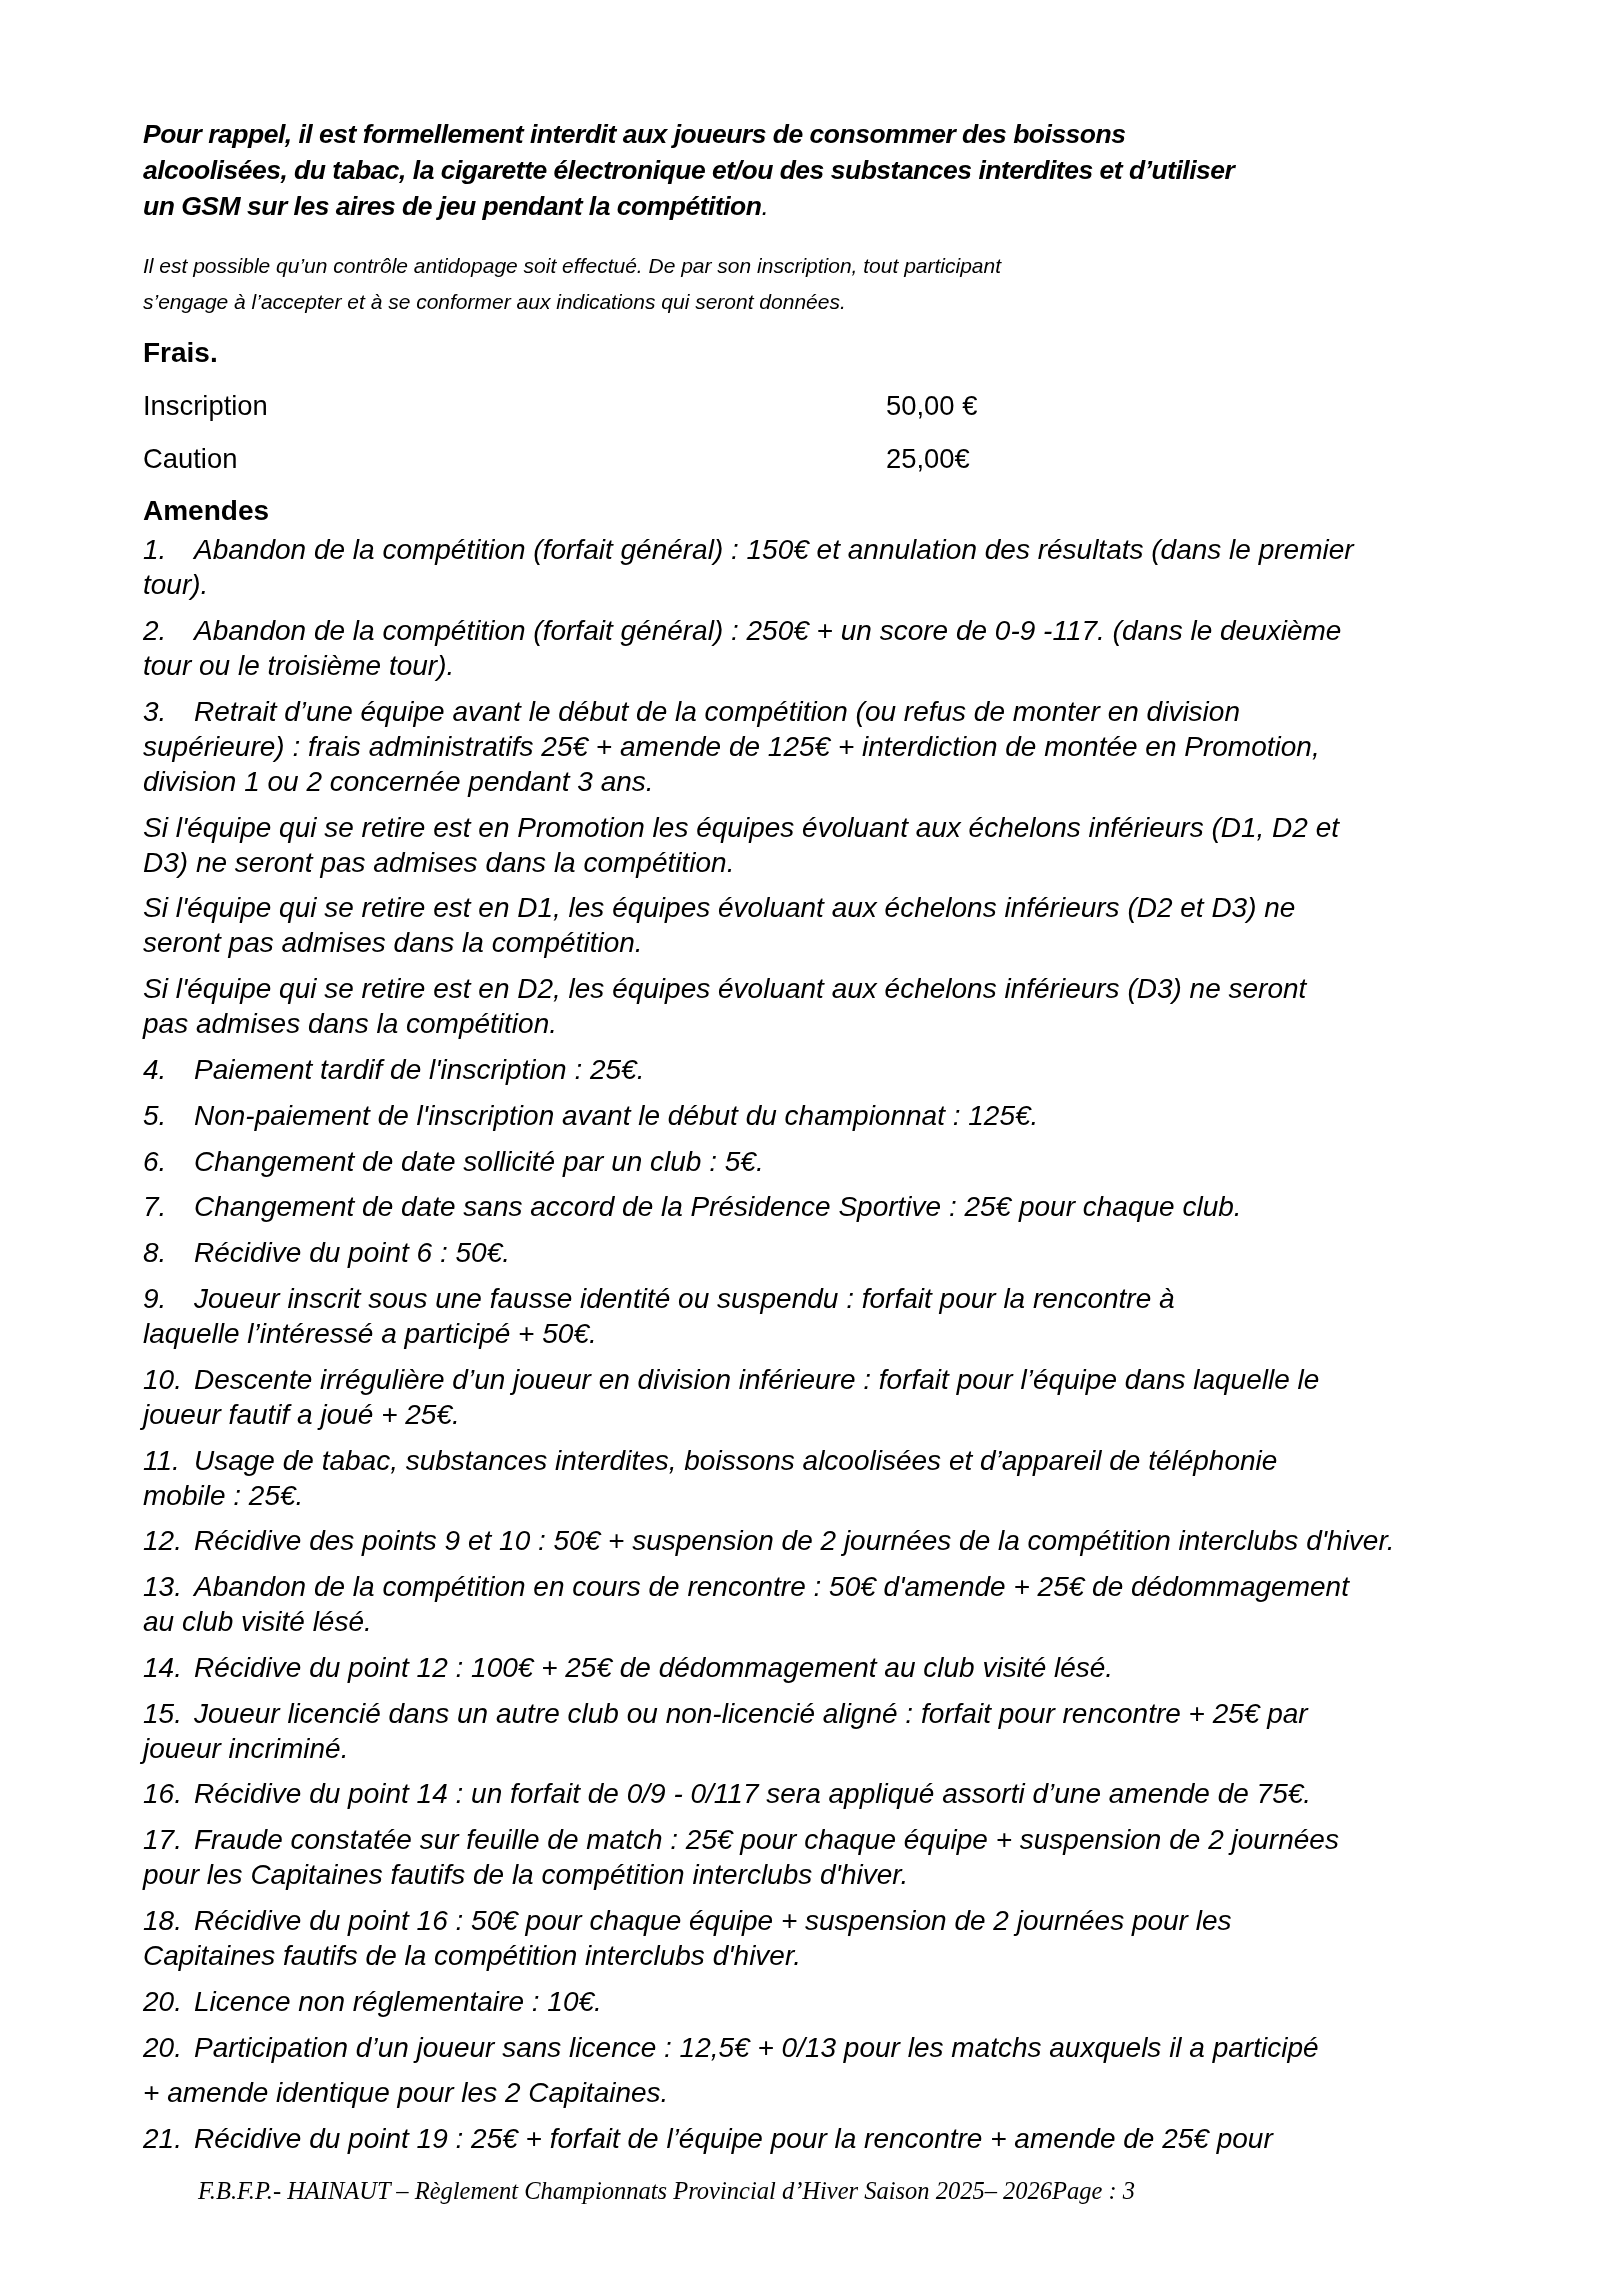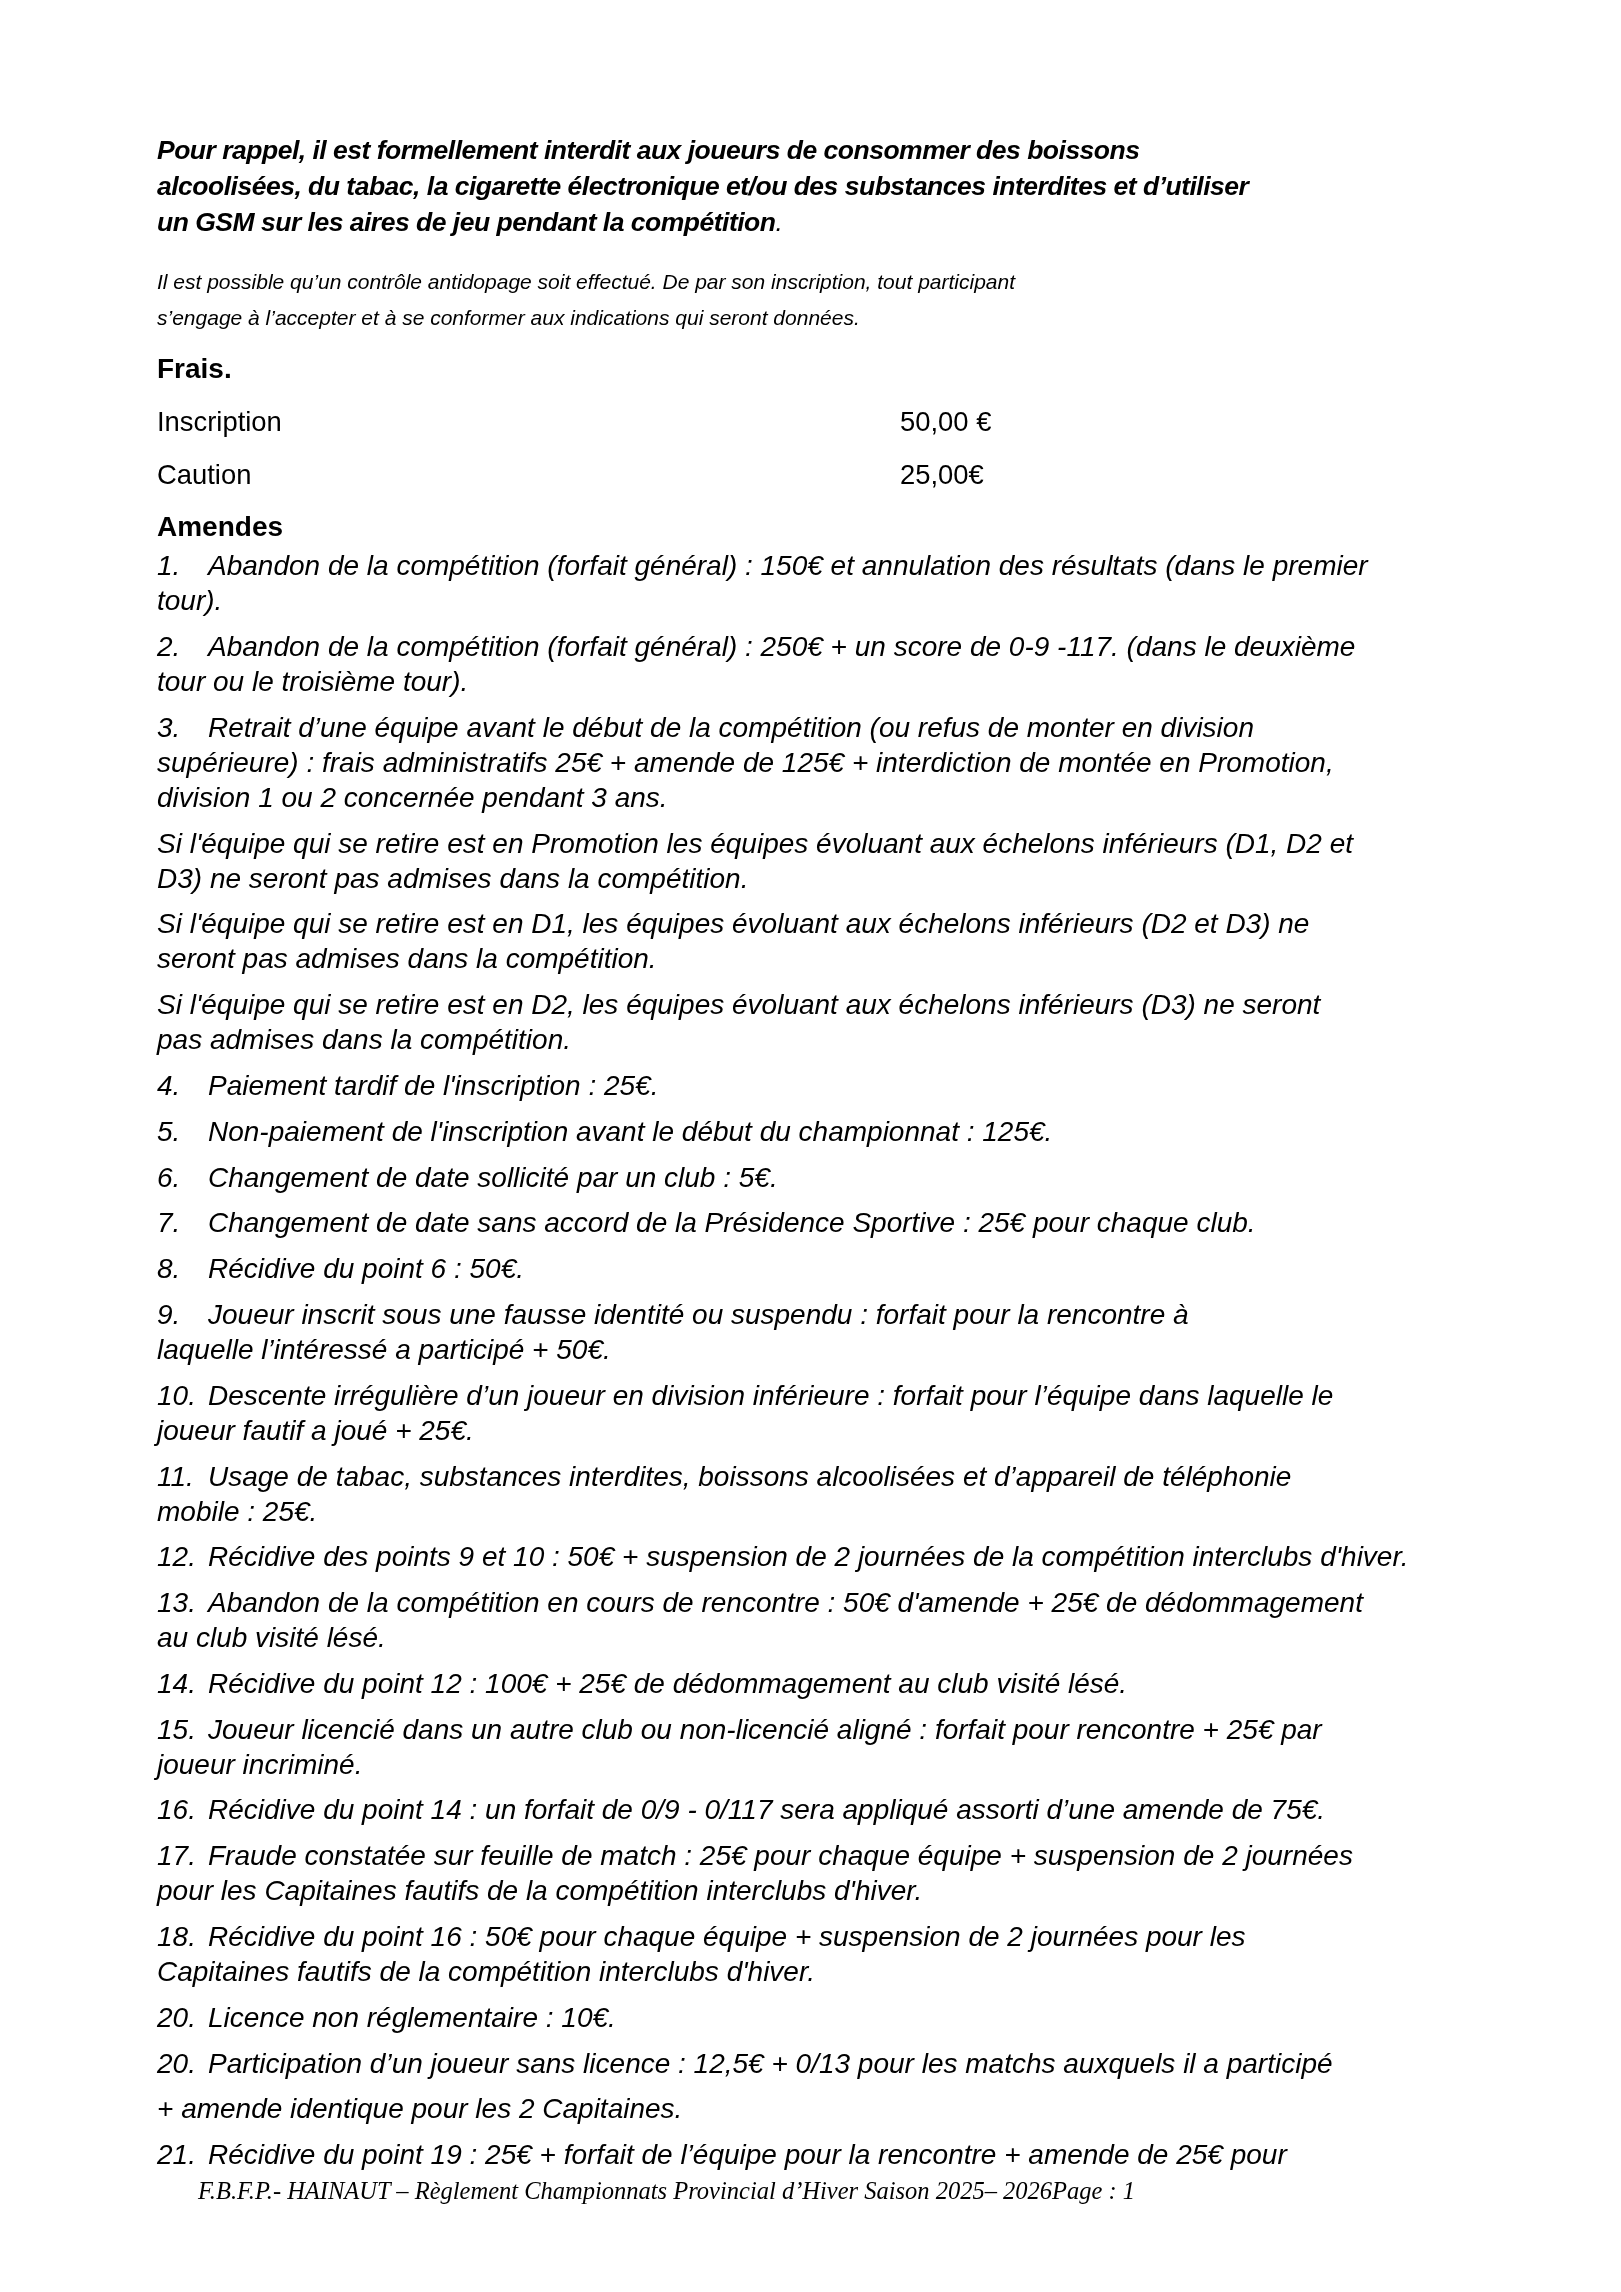--- a/index.html
+++ b/index.html
@@ -7,24 +7,23 @@
     position: relative;
     width: 1621px;
     height: 2293px;
     background: #ffffff;
     color: #000000;
     overflow: hidden;
     font-family: "Liberation Sans", sans-serif;
   }
   .content {
     position: absolute;
-    left: 157px;
+    left: 143px;
     top: 0;
     width: 1353px;
-    margin-top: 16px;
   }
   p { margin: 0; }
   .intro-bold {
     margin-top: 116px;
     font-size: 26.5px;
     line-height: 36px;
     font-style: italic;
     font-weight: bold;
     letter-spacing: -0.5px;
   }
@@ -160,16 +159,16 @@
   <p class="block"><span class="num">20.</span><span class="txt">Participation d’un joueur sans licence : 12,5€ + 0/13 pour les matchs auxquels il a participé</span></p>
 
   <p class="block"><span class="txt">+ amende identique pour les 2 Capitaines.</span></p>
 
   <p class="block"><span class="num">21.</span><span class="txt">Récidive du point 19 : 25€ + forfait de l’équipe pour la rencontre + amende de 25€ pour</span></p>
 </div>
   </div>
 
   <div class="footer">
     <span>F.B.F.P.- HAINAUT – Règlement Championnats Provincial d’Hiver Saison 2025– 2026</span>
-    <span>Page : 1</span>
+    <span>Page : 3</span>
   </div>
 </div>
 
 
 </body></html>

